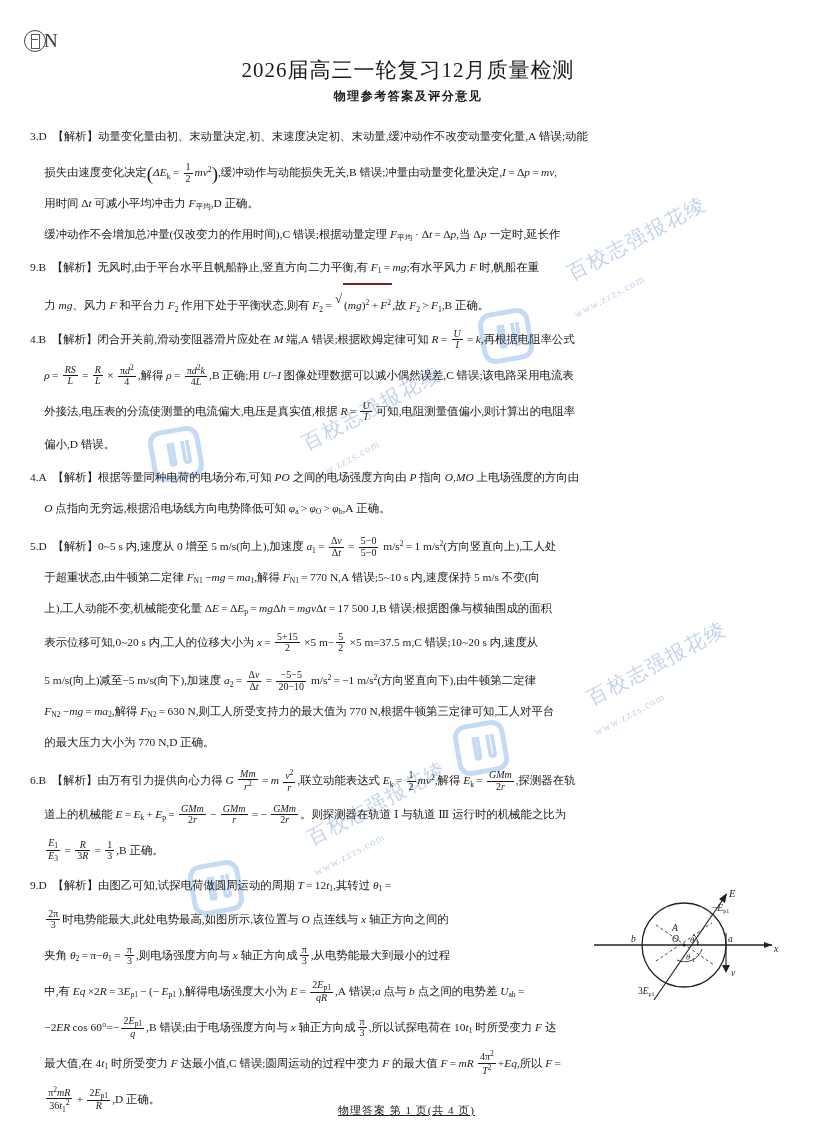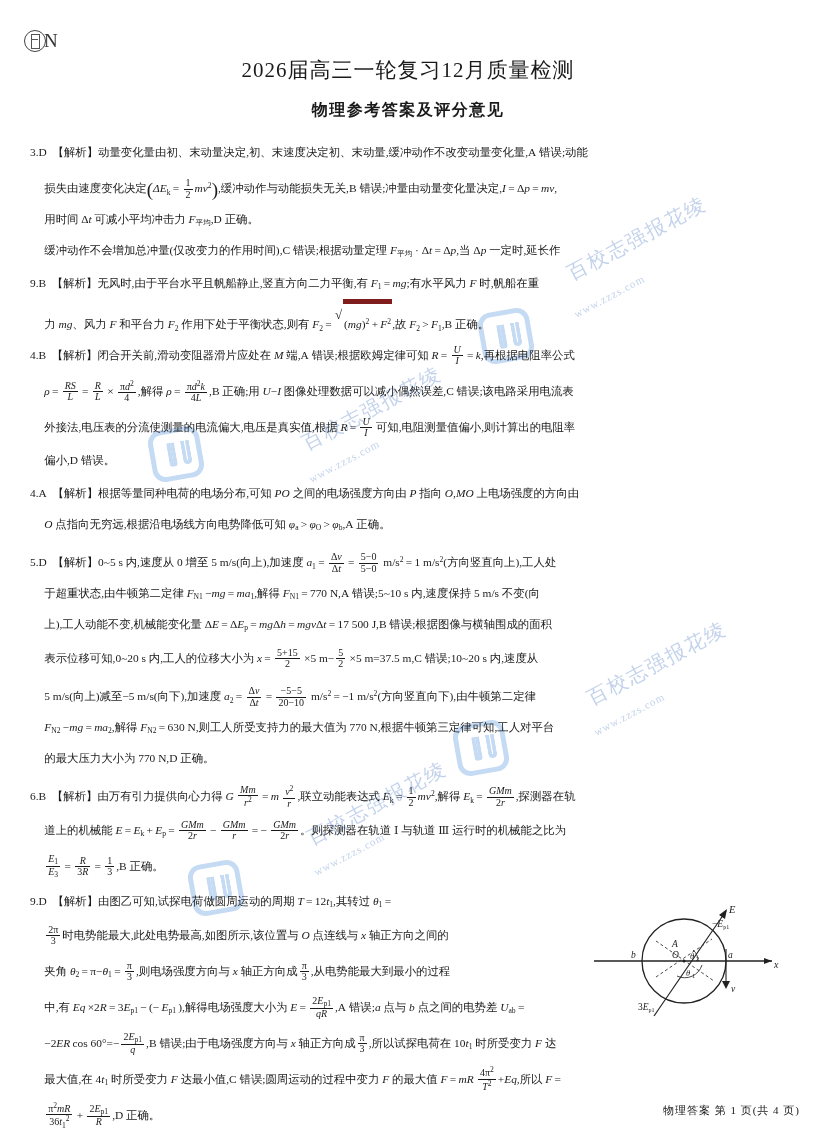--- a/index.html
+++ b/index.html
@@ -53,24 +53,24 @@
   
   .doc-title{
     text-align:center;
     font-size:21px;
     font-family:"Liberation Serif","DejaVu Serif",serif;
     letter-spacing:1px;
     padding-top:56px;
   }
   .doc-subtitle{
     text-align:center;
-    font-size:16px;
+    font-size:12px;
     font-weight:bold;
     letter-spacing:1.5px;
-    margin-top:16px;
+    margin-top:4px;
   }
 
   
   .body-block{
     position:relative;
     margin:16px 28px 0 30px;
     font-size:11.3px;
     line-height:1.45;
     text-align:justify;
   }
@@ -114,21 +114,21 @@
     padding-left:8px;
     margin-left:1px;
   }
   .sqrt:before{
     content:"\221A";
     position:absolute; left:0; top:-2px;
     font-size:13px;
   }
   .sqrt>span{
     display:inline-block;
-    border-top:5px solid #7f1d1d;
+    border-top:2px solid #7f1d1d;
     padding:0 1px;
   }
   .paren-big{
     font-size:19px;
     vertical-align:-0.22em;
     font-family:"Liberation Serif",serif;
   }
 
   
   .figure{
@@ -173,24 +173,25 @@
     width:9px; height:24px;
     border:4px solid #bcd4f2;
     border-top:none;
     border-radius:0 0 7px 7px;
     box-sizing:border-box;
   }
 
   
   .footer{
     position:absolute;
-    left:0; right:16px; bottom:27px;
-    text-align:right;
+    left:0; right:3px; bottom:27px;
+    text-align:center;
     font-size:11px;
     letter-spacing:1px;
+    text-decoration:underline;
   }
 </style>
 </head>
 <body>
 
 <div class="page">
 
   <div class="wm wm-cn" style="left:560px;top:225px;">百校志强报花绫</div>
   <div class="wm wm-url" style="left:570px;top:290px;">www.zzzs.com</div>
   <div class="wm wm-logo" style="left:480px;top:310px;"></div>

